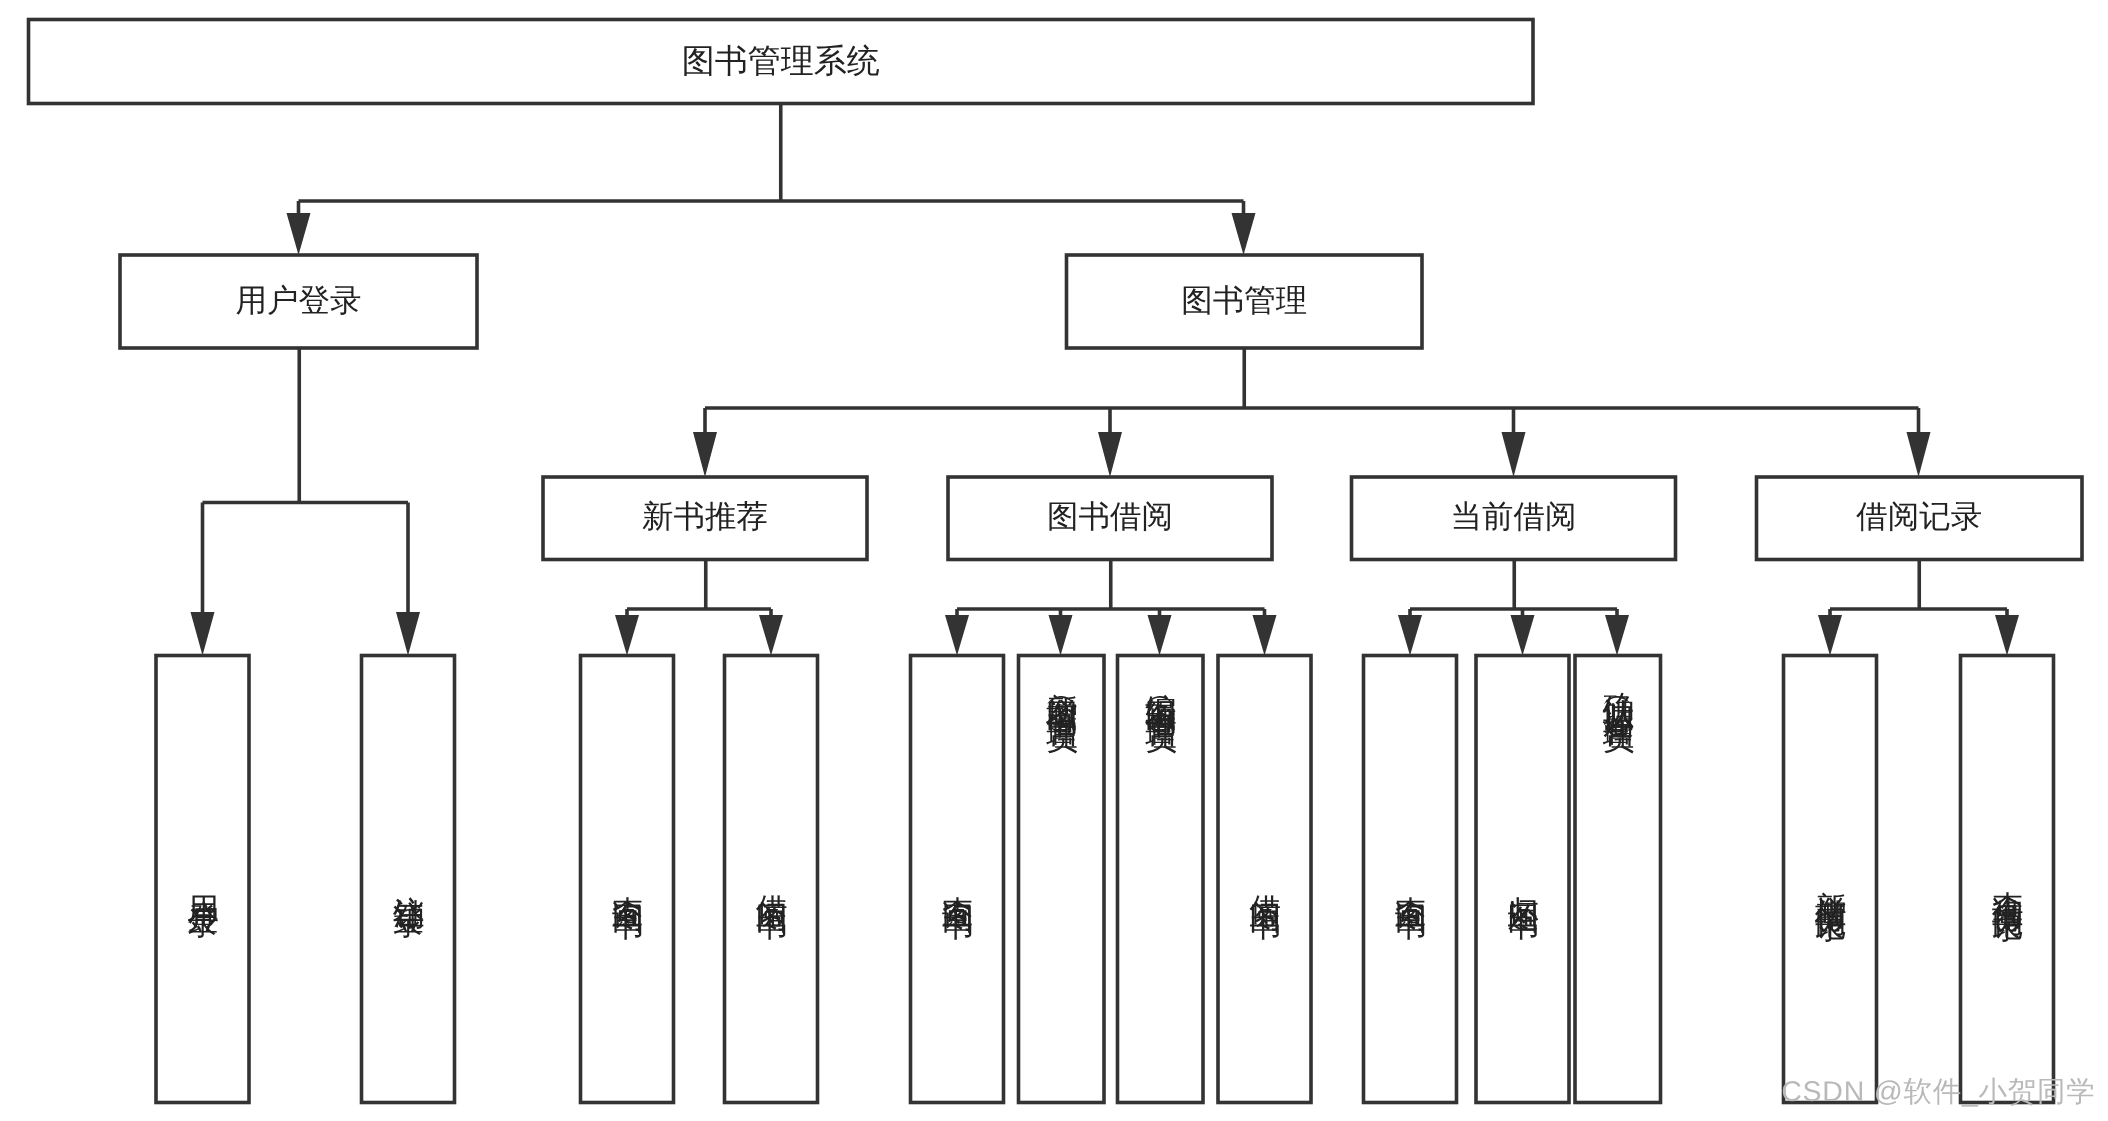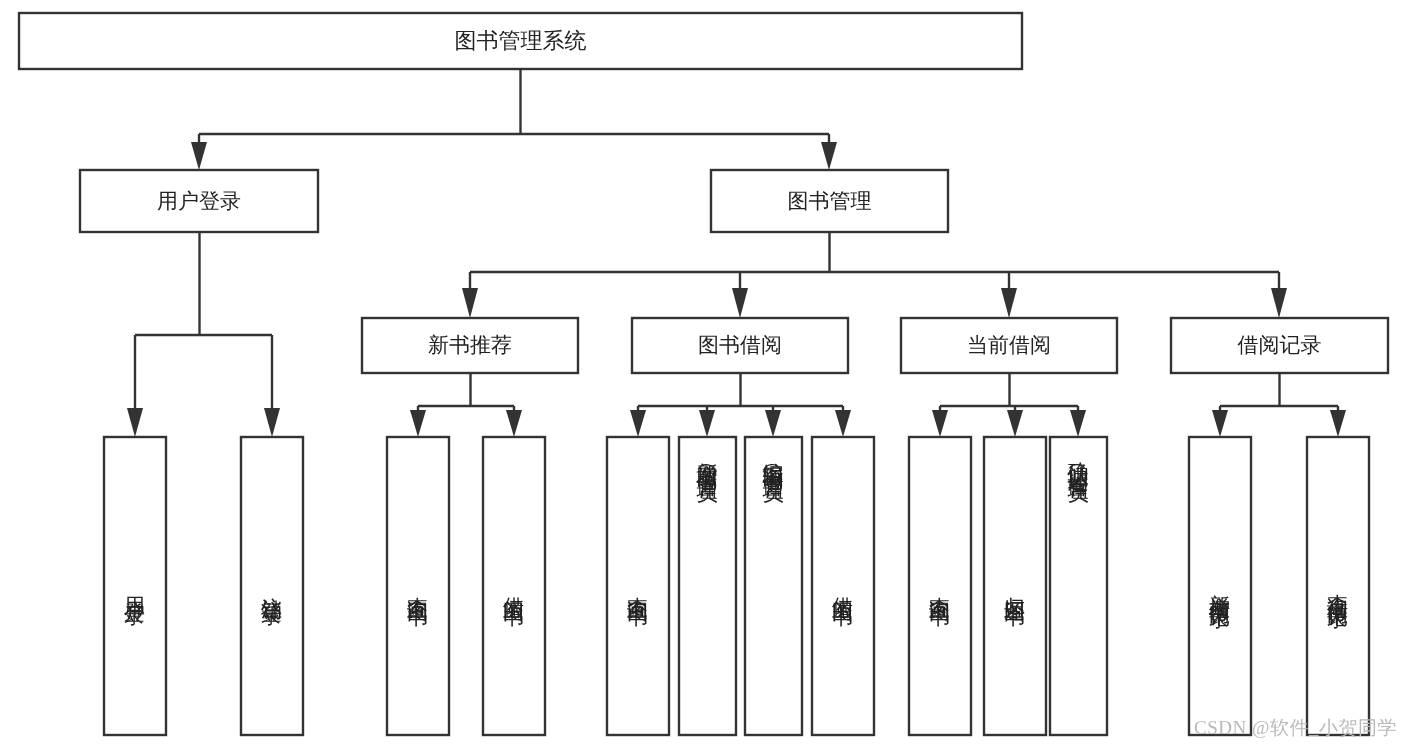--- a/index.html
+++ b/index.html
@@ -66,21 +66,21 @@
     font-size: 21px;
     line-height: 1.0;
     letter-spacing: 3px;
     color: #222222;
     white-space: nowrap;
   }
   .watermark {
     position: absolute;
     right: 8px;
     bottom: 6px;
-    font-family: Liberation Serif, serif;
+    font-family: Liberation Sans, sans-serif;
     font-size: 19px;
     color: #b9b9b9;
     letter-spacing: 0.5px;
     white-space: nowrap;
   }
 </style>
 </head>
 <body>
 
 <div id="diagram-root">

